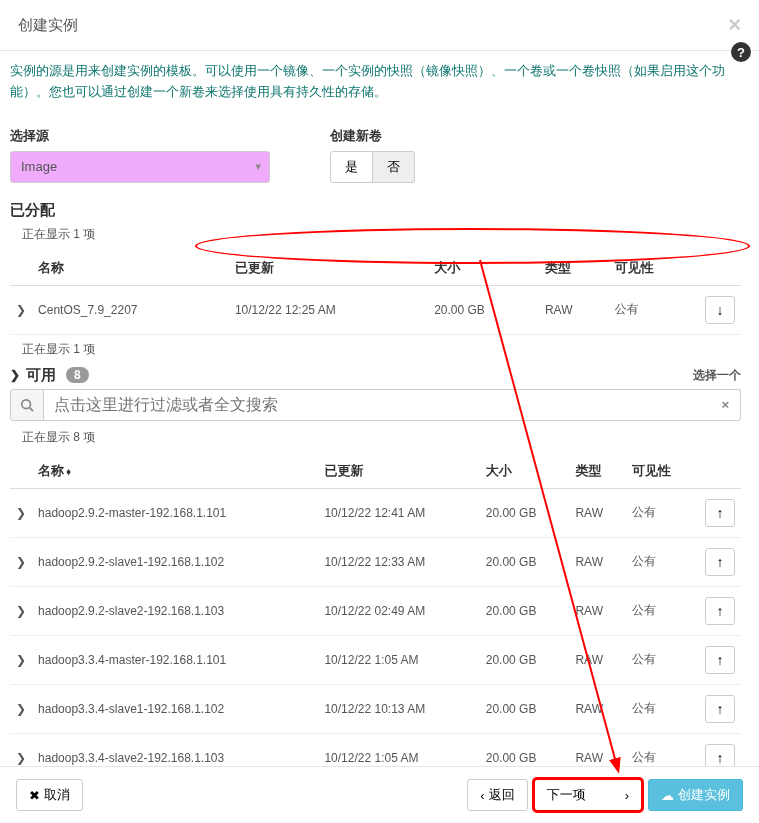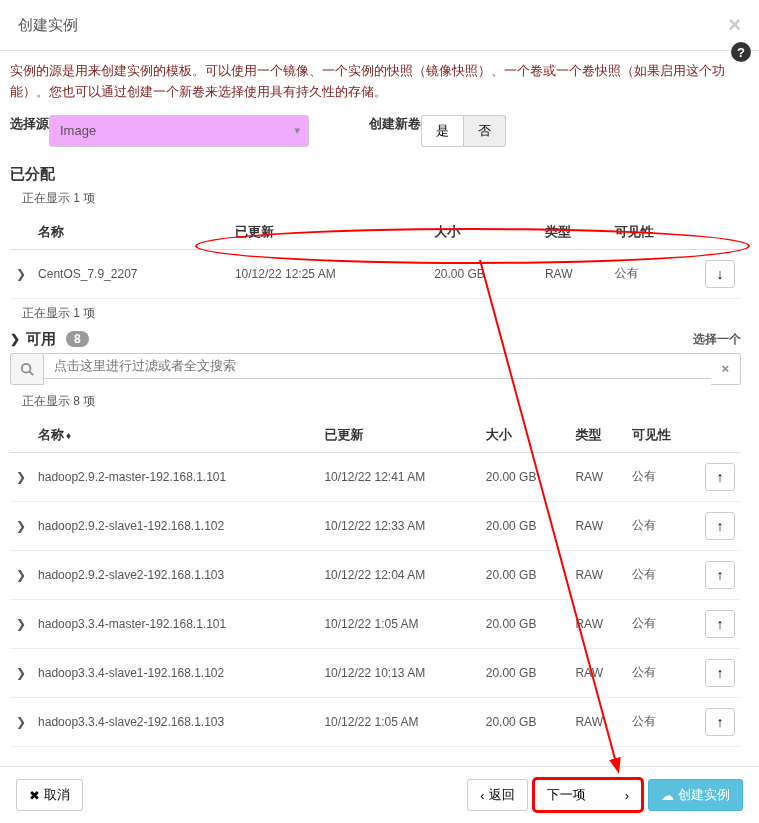--- a/index.html
+++ b/index.html
@@ -8,40 +8,40 @@
 .modal-header { padding: 12px 18px; border-bottom: 1px solid #e5e5e5; display: flex; justify-content: space-between; align-items: center; }
 .modal-title { font-size: 15px; font-weight: normal; color: #555; }
 .close-x { color: #ccc; font-size: 22px; cursor: pointer; font-weight: bold; }
 .help-icon { position: absolute; right: 8px; top: 42px; width: 20px; height: 20px; border-radius: 50%; background: #333; color: #fff; display: flex; align-items: center; justify-content: center; font-size: 13px; font-weight: bold; cursor: pointer; }
 .modal-body { flex: 1; display: flex; overflow: hidden; }
 .sidebar { width: 178px; padding: 10px 0; }
 .sidebar-item { padding: 9px 18px; color: #0275d8; cursor: pointer; font-size: 13px; }
 .sidebar-item.active { background: #428bca; color: #fff; }
 .sidebar-item .req { color: #e74c3c; margin-left: 2px; }
 .main { flex: 1; padding: 10px 18px 10px 10px; overflow-y: auto; }
-.desc { color: #7f1d1d; line-height: 1.6; margin-bottom: 12px; font-size: 13px; }
+.desc { color: #0f766e; line-height: 1.6; margin-bottom: 24px; font-size: 13px; }
 .form-row { display: flex; gap: 60px; margin-bottom: 18px; }
-.form-group { display: flex; flex-direction: row; }
+.form-group { display: flex; flex-direction: column; }
 .form-label { font-weight: bold; font-size: 13px; margin-bottom: 6px; }
 .select-box { width: 260px; height: 32px; border: 1px solid #ccc; border-radius: 3px; padding: 0 24px 0 10px; background: #f0abfc; color: #555; display: flex; align-items: center; position: relative; cursor: pointer; }
 .select-box::after { content: "▾"; position: absolute; right: 8px; color: #888; font-size: 11px; }
 .btn-group { display: flex; }
 .toggle-btn { height: 32px; padding: 0 14px; border: 1px solid #ccc; background: #fff; cursor: pointer; font-size: 13px; }
 .toggle-btn:first-child { border-radius: 3px 0 0 3px; }
 .toggle-btn:last-child { border-radius: 0 3px 3px 0; border-left: none; }
 .toggle-btn.active { background: #eee; }
 .section-title { font-size: 15px; margin: 6px 0 4px; color: #333; }
 .section-title.collapsible { cursor: pointer; display: flex; align-items: center; gap: 6px; }
 .caret-down { font-size: 12px; }
 .badge { background: #999; color: #fff; border-radius: 10px; padding: 1px 8px; font-size: 12px; margin-left: 4px; }
 .select-one { float: right; font-size: 12px; color: #555; }
 .display-info { font-size: 12px; color: #555; margin: 6px 0 8px 12px; }
 .search-bar { display: flex; margin-bottom: 8px; }
 .search-icon-btn { width: 34px; height: 32px; border: 1px solid #ccc; background: #f5f5f5; display: flex; align-items: center; justify-content: center; border-radius: 3px 0 0 3px; cursor: pointer; }
-.search-input { flex: 1; height: 26px; border: 1px solid #ccc; border-left: none; border-right: none; padding: 0 10px; font-size: 13px; outline: none; }
+.search-input { flex: 1; height: 32px; border: 1px solid #ccc; border-left: none; border-right: none; padding: 0 10px; font-size: 16px; outline: none; }
 .clear-btn { width: 30px; height: 32px; border: 1px solid #ccc; border-left: none; background: #fff; border-radius: 0 3px 3px 0; cursor: pointer; color: #888; font-weight: bold; }
 .table { width: 100%; border-collapse: collapse; }
 .table th { text-align: left; padding: 8px 6px; font-weight: bold; font-size: 13px; border-bottom: 1px solid #ddd; }
 .table td { padding: 10px 6px; border-bottom: 1px solid #eee; font-size: 12px; color: #555; }
 .row-expand { width: 18px; color: #888; cursor: pointer; }
 .action-btn { width: 30px; height: 28px; border: 1px solid #ccc; background: #fff; border-radius: 3px; cursor: pointer; font-size: 14px; font-weight: bold; display: inline-flex; align-items: center; justify-content: center; }
 .sort-icon { font-size: 10px; margin-left: 2px; }
 .col-action { width: 40px; text-align: right; }
 .modal-footer { border-top: 1px solid #e5e5e5; padding: 12px 16px; display: flex; justify-content: space-between; align-items: center; }
 .footer-right { display: flex; gap: 6px; }
@@ -157,21 +157,21 @@
     <td>hadoop2.9.2-slave1-192.168.1.102</td>
     <td>10/12/22 12:33 AM</td>
     <td>20.00 GB</td>
     <td>RAW</td>
     <td>公有</td>
     <td class="col-action"><button class="action-btn">↑</button></td>
             </tr>
             <tr>
               <td class="row-expand">❯</td>
     <td>hadoop2.9.2-slave2-192.168.1.103</td>
-    <td>10/12/22 12:04 AM</td>
+    <td>10/12/22 02:49 AM</td>
     <td>20.00 GB</td>
     <td>RAW</td>
     <td>公有</td>
     <td class="col-action"><button class="action-btn">↑</button></td>
             </tr>
             <tr>
               <td class="row-expand">❯</td>
     <td>hadoop3.3.4-master-192.168.1.101</td>
     <td>10/12/22 1:05 AM</td>
     <td>20.00 GB</td>

